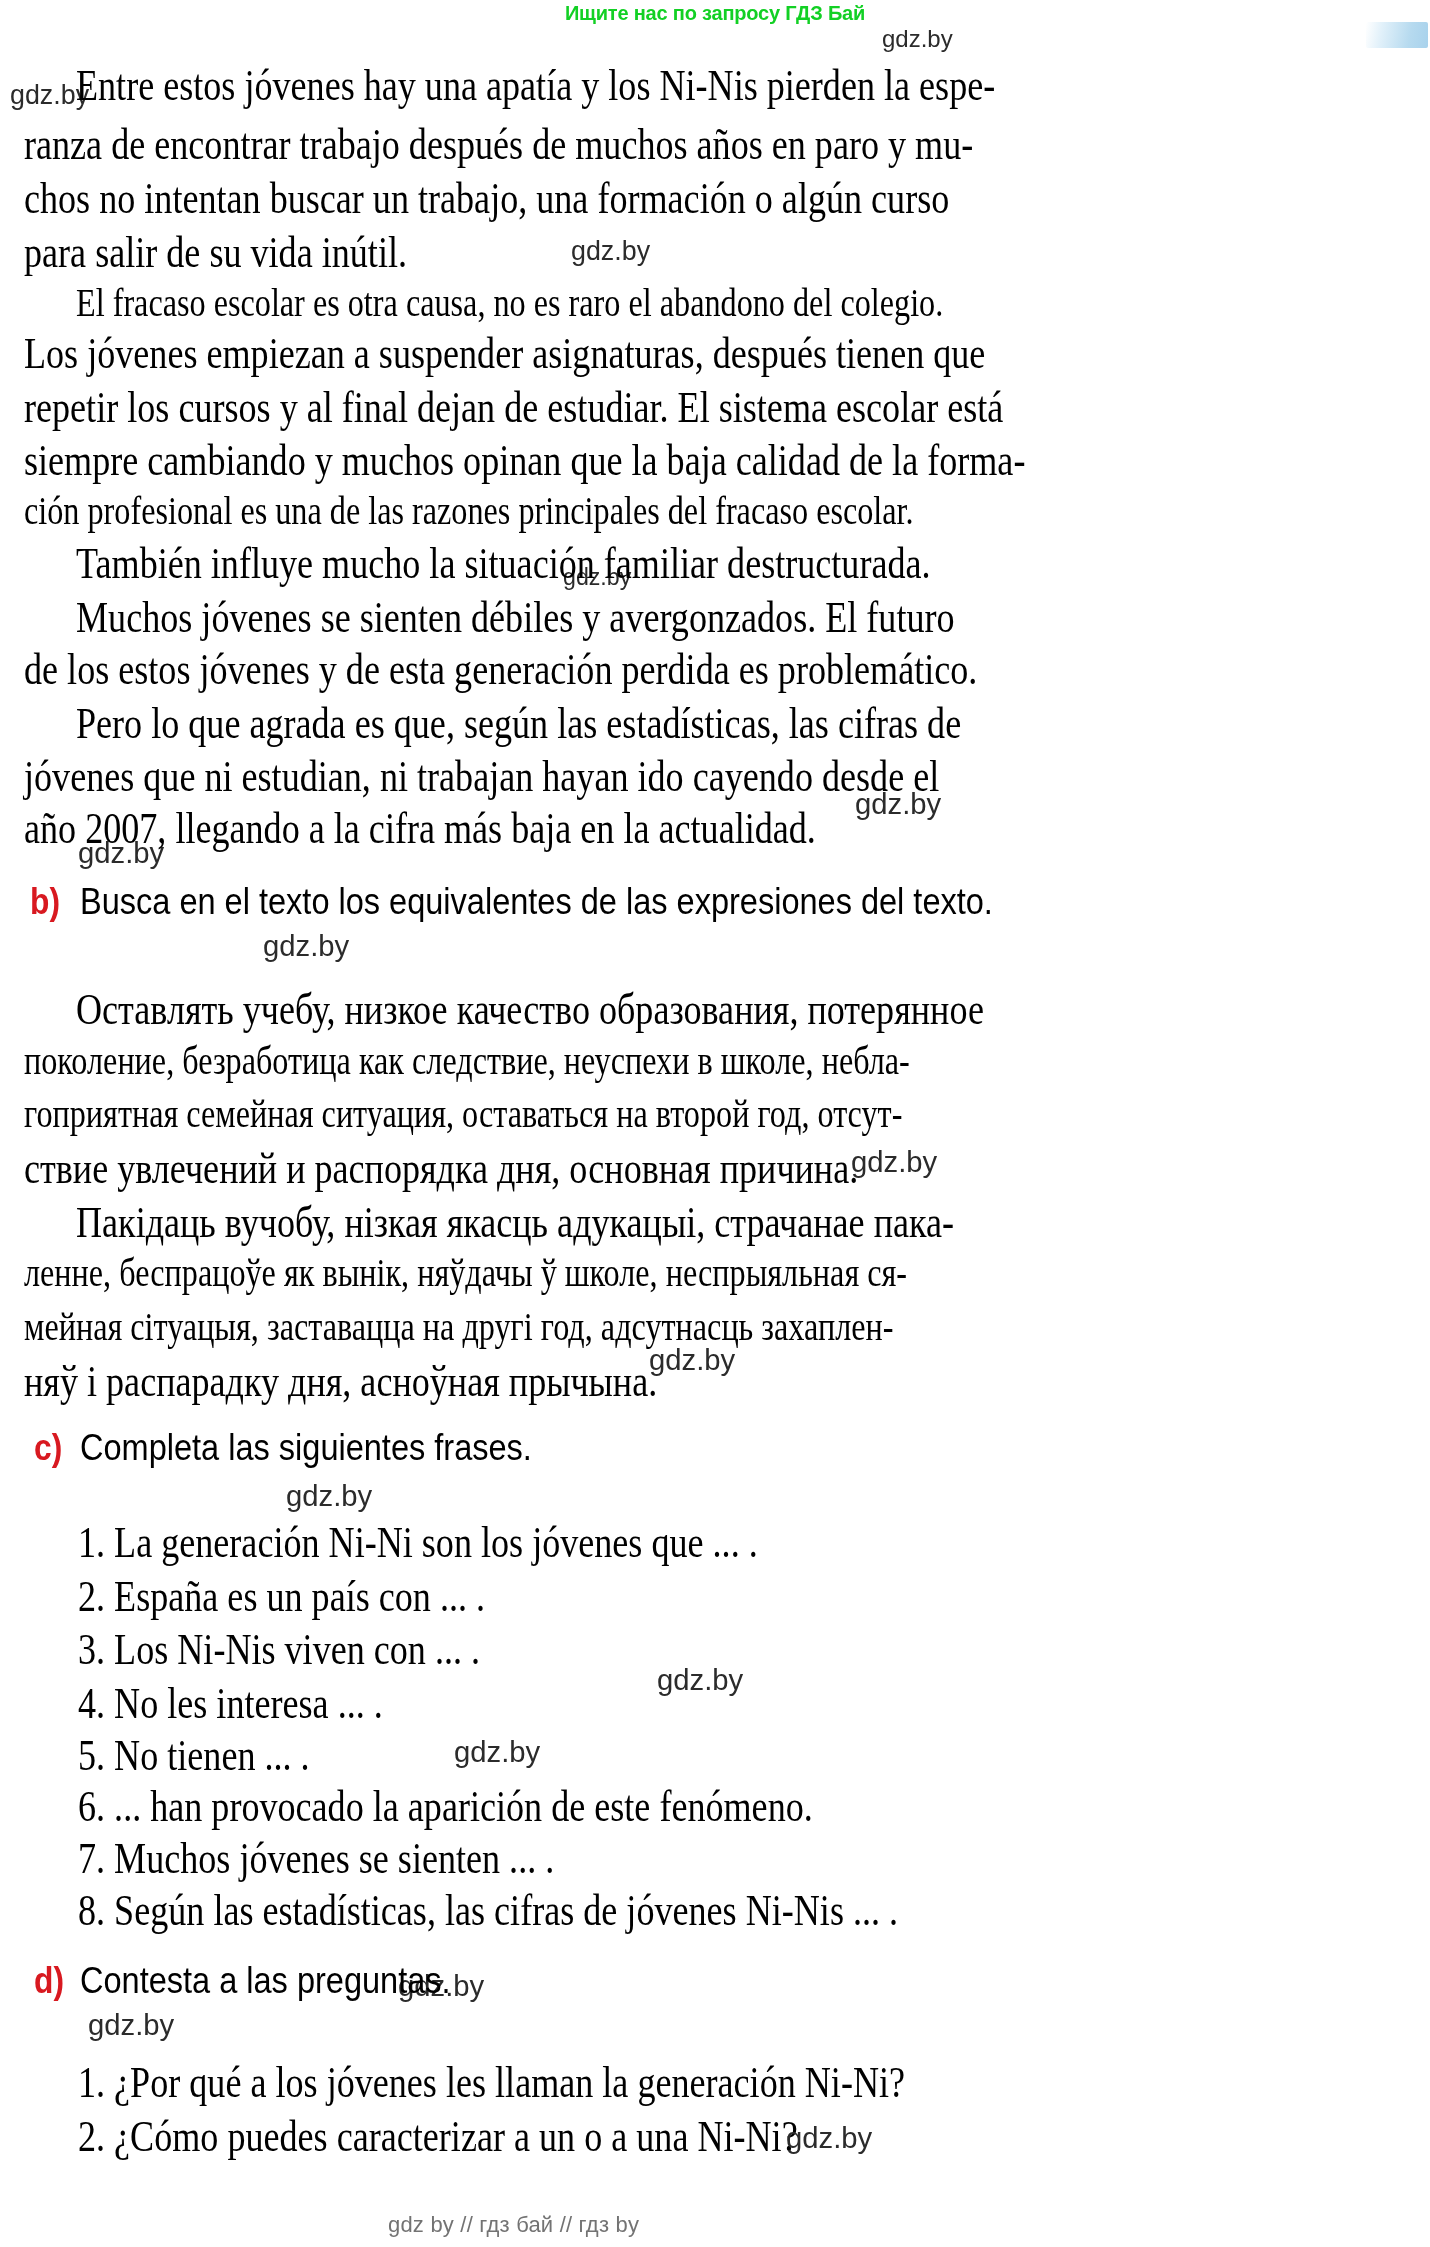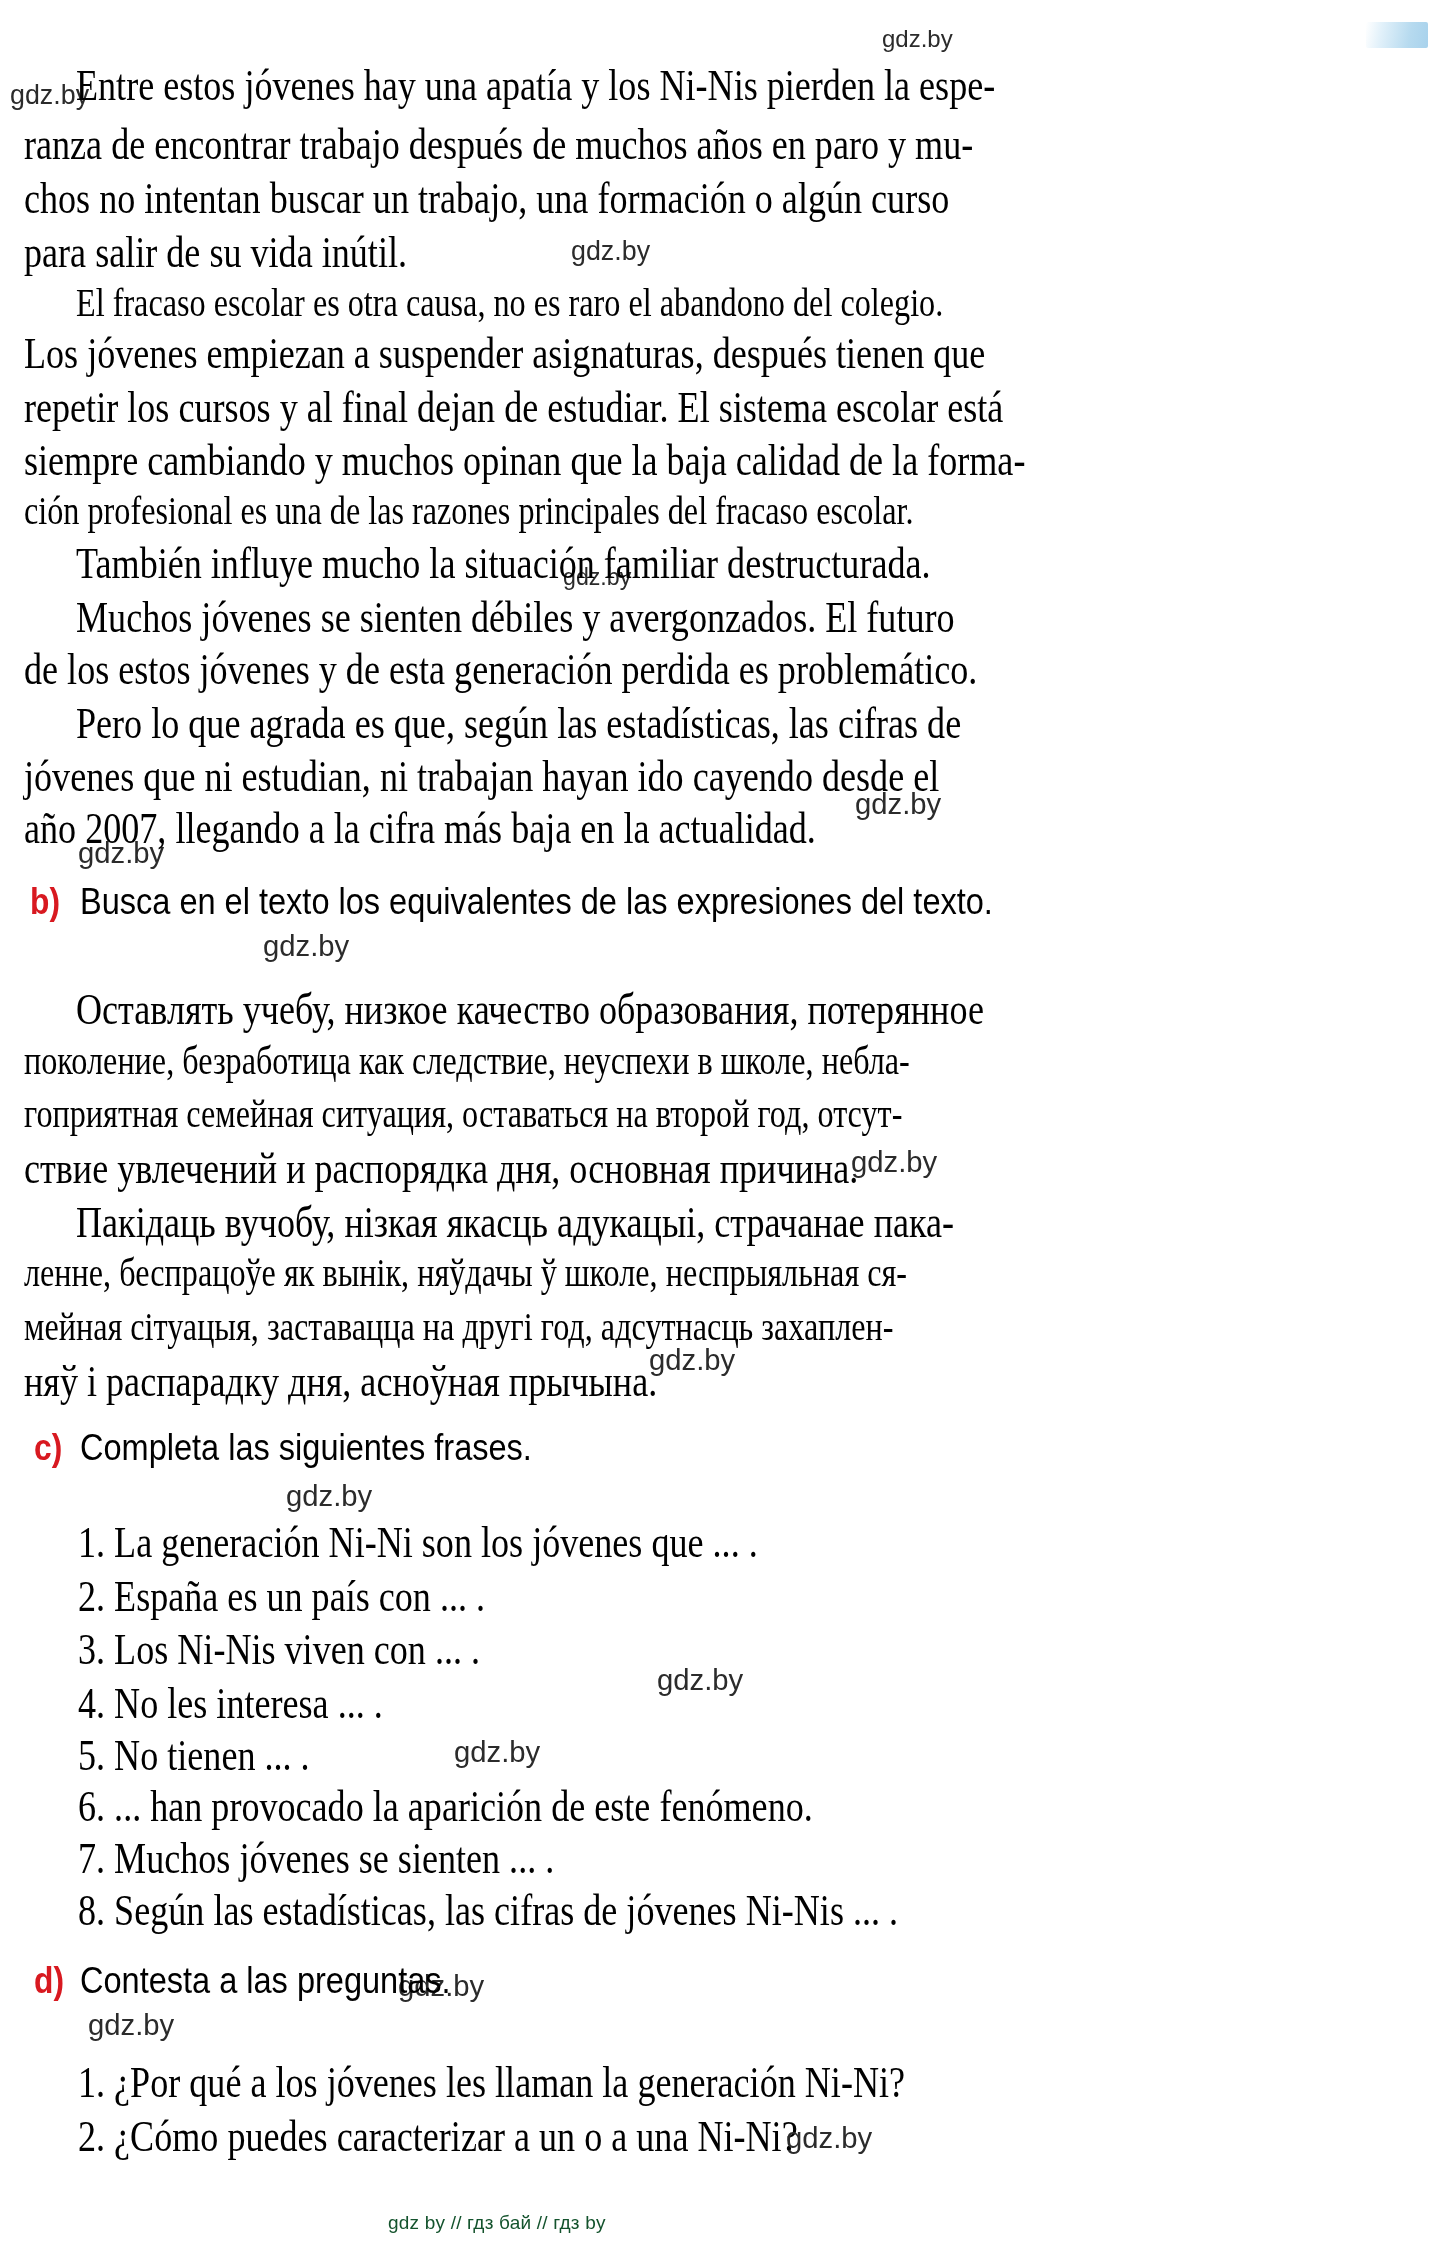--- a/index.html
+++ b/index.html
@@ -86,31 +86,32 @@
     transform-origin: left center;
     transform: scaleX(0.86);
   }
 
   
   .footer {
     position: absolute;
     left: 388px;
     top: 2212px;
     font-family: "Liberation Sans", sans-serif;
-    font-size: 19px;
-    color: #14532d;
+    font-size: 22px;
+    color: #737373;
     white-space: nowrap;
     letter-spacing: 0.2px;
   }
 </style>
 </head>
 <body>
 
 <div class="page">
 
+  <div class="top-banner">Ищите нас по запросу ГДЗ Бай</div>
 
   <div class="blue-chip"></div>
 
   <div class="wm" style="left:882px; top:25px; font-size:24px;">gdz.by</div>
   <div class="wm" style="left: 10px; top: 80.3846px; font-size: 26.84px;">gdz.by</div>
   <div class="wm" style="left: 571px; top: 235.513px; font-size: 26.84px;">gdz.by</div>
   <div class="wm" style="left: 563px; top: 564.103px; font-size: 23.18px;">gdz.by</div>
   <div class="wm" style="left: 855px; top: 786.923px; font-size: 29.28px;">gdz.by</div>
   <div class="wm" style="left: 78px; top: 836.282px; font-size: 29.28px;">gdz.by</div>
   <div class="wm" style="left: 263px; top: 929.359px; font-size: 29.28px;">gdz.by</div>

